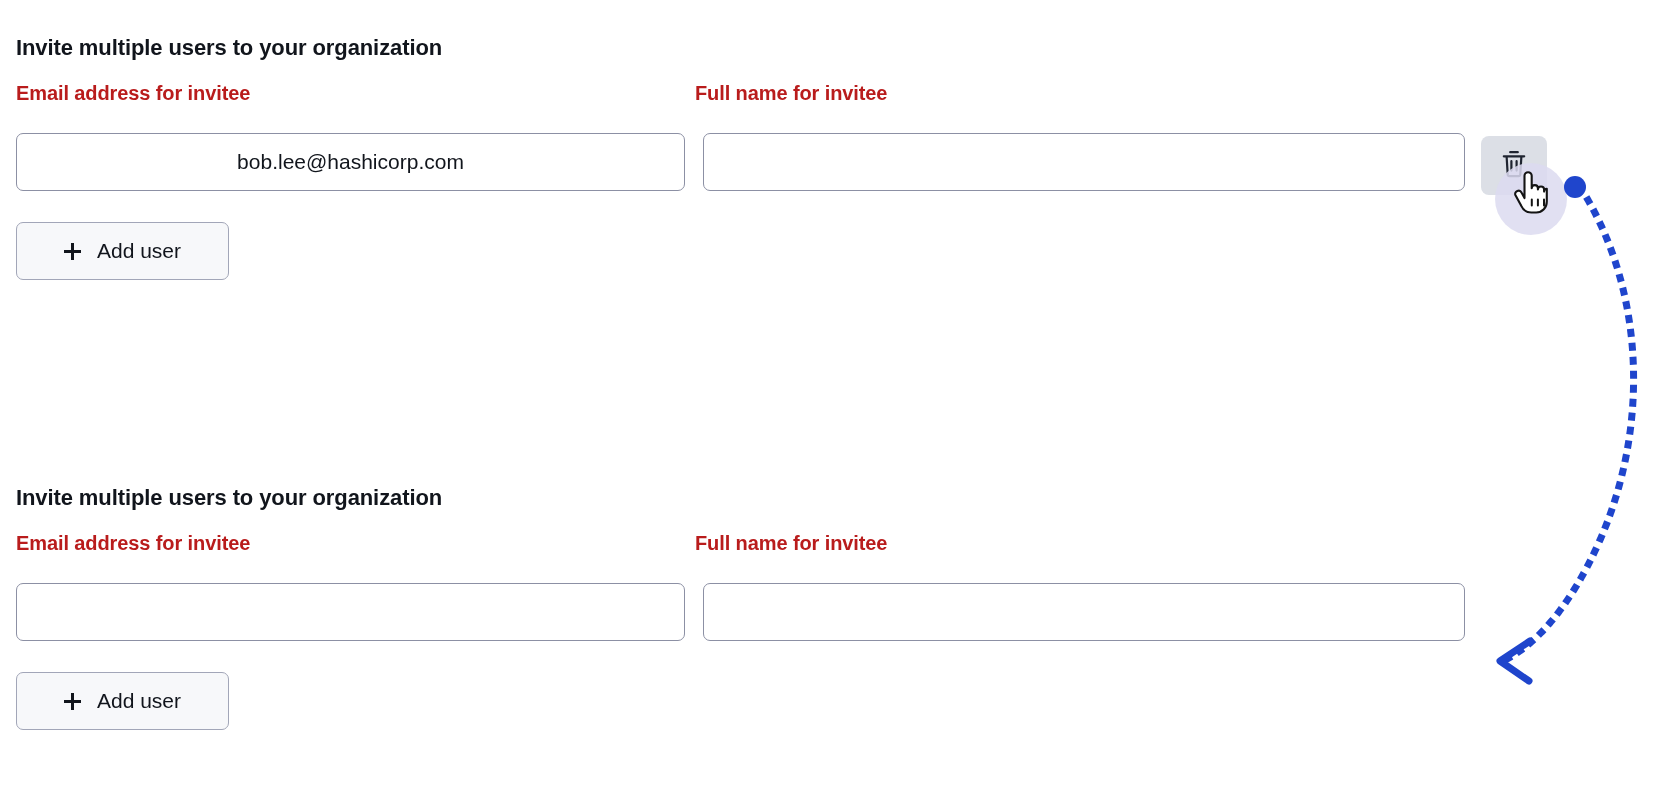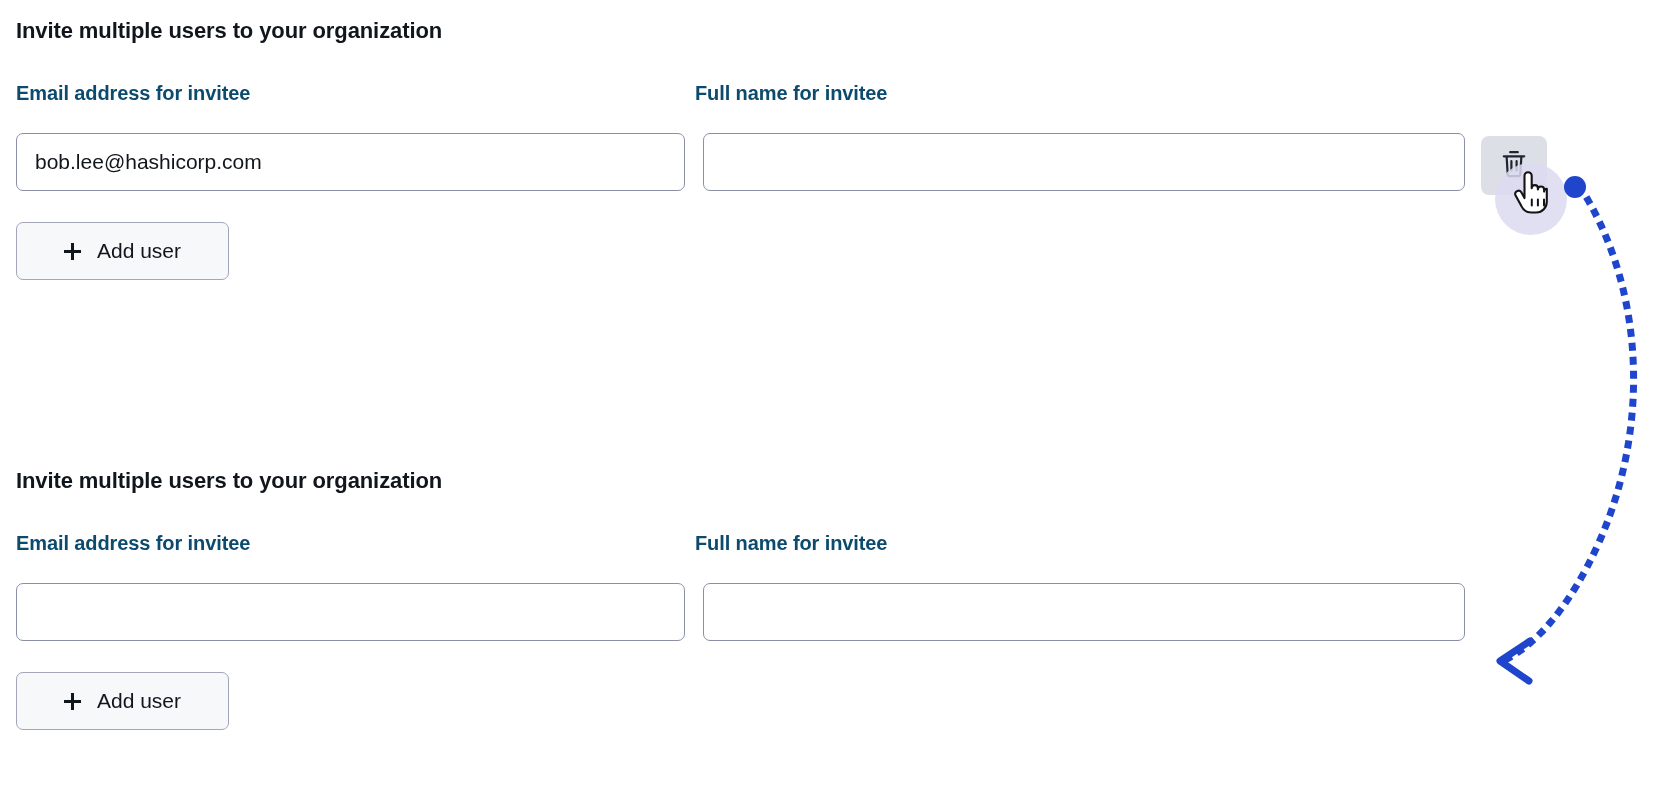--- a/index.html
+++ b/index.html
@@ -21,53 +21,54 @@
     position: absolute;
     left: 0;
     width: 1672px;
   }
   #section-1 { top: 0px; }
   #section-2 { top: 450px; }
 
   .section-title {
     position: absolute;
     left: 16px;
-    top: 18px;
+    top: 35px;
     font-size: 22px;
     font-weight: 700;
     letter-spacing: -0.1px;
     color: #11151c;
     white-space: nowrap;
   }
 
   .field-label {
     position: absolute;
     top: 82px;
     font-size: 20px;
     font-weight: 700;
     letter-spacing: -0.1px;
-    color: #0c4a6e;
+    color: #b91c1c;
     white-space: nowrap;
   }
   .label-email { left: 16px; }
   .label-name  { left: 695px; }
 
   .text-input {
     position: absolute;
     top: 133px;
     height: 58px;
     box-sizing: border-box;
     border: 1.5px solid #8c90a4;
     border-radius: 7px;
     background: #ffffff;
     font-family: "Liberation Sans", sans-serif;
     font-size: 21px;
     color: #11151c;
     padding: 0 18px;
     outline: none;
+    text-align: center;
   }
   .input-email { left: 16px; width: 669px; }
   .input-name  { left: 703px; width: 762px; }
 
   .add-user-btn {
     position: absolute;
     left: 16px;
     top: 222px;
     width: 213px;
     height: 58px;

